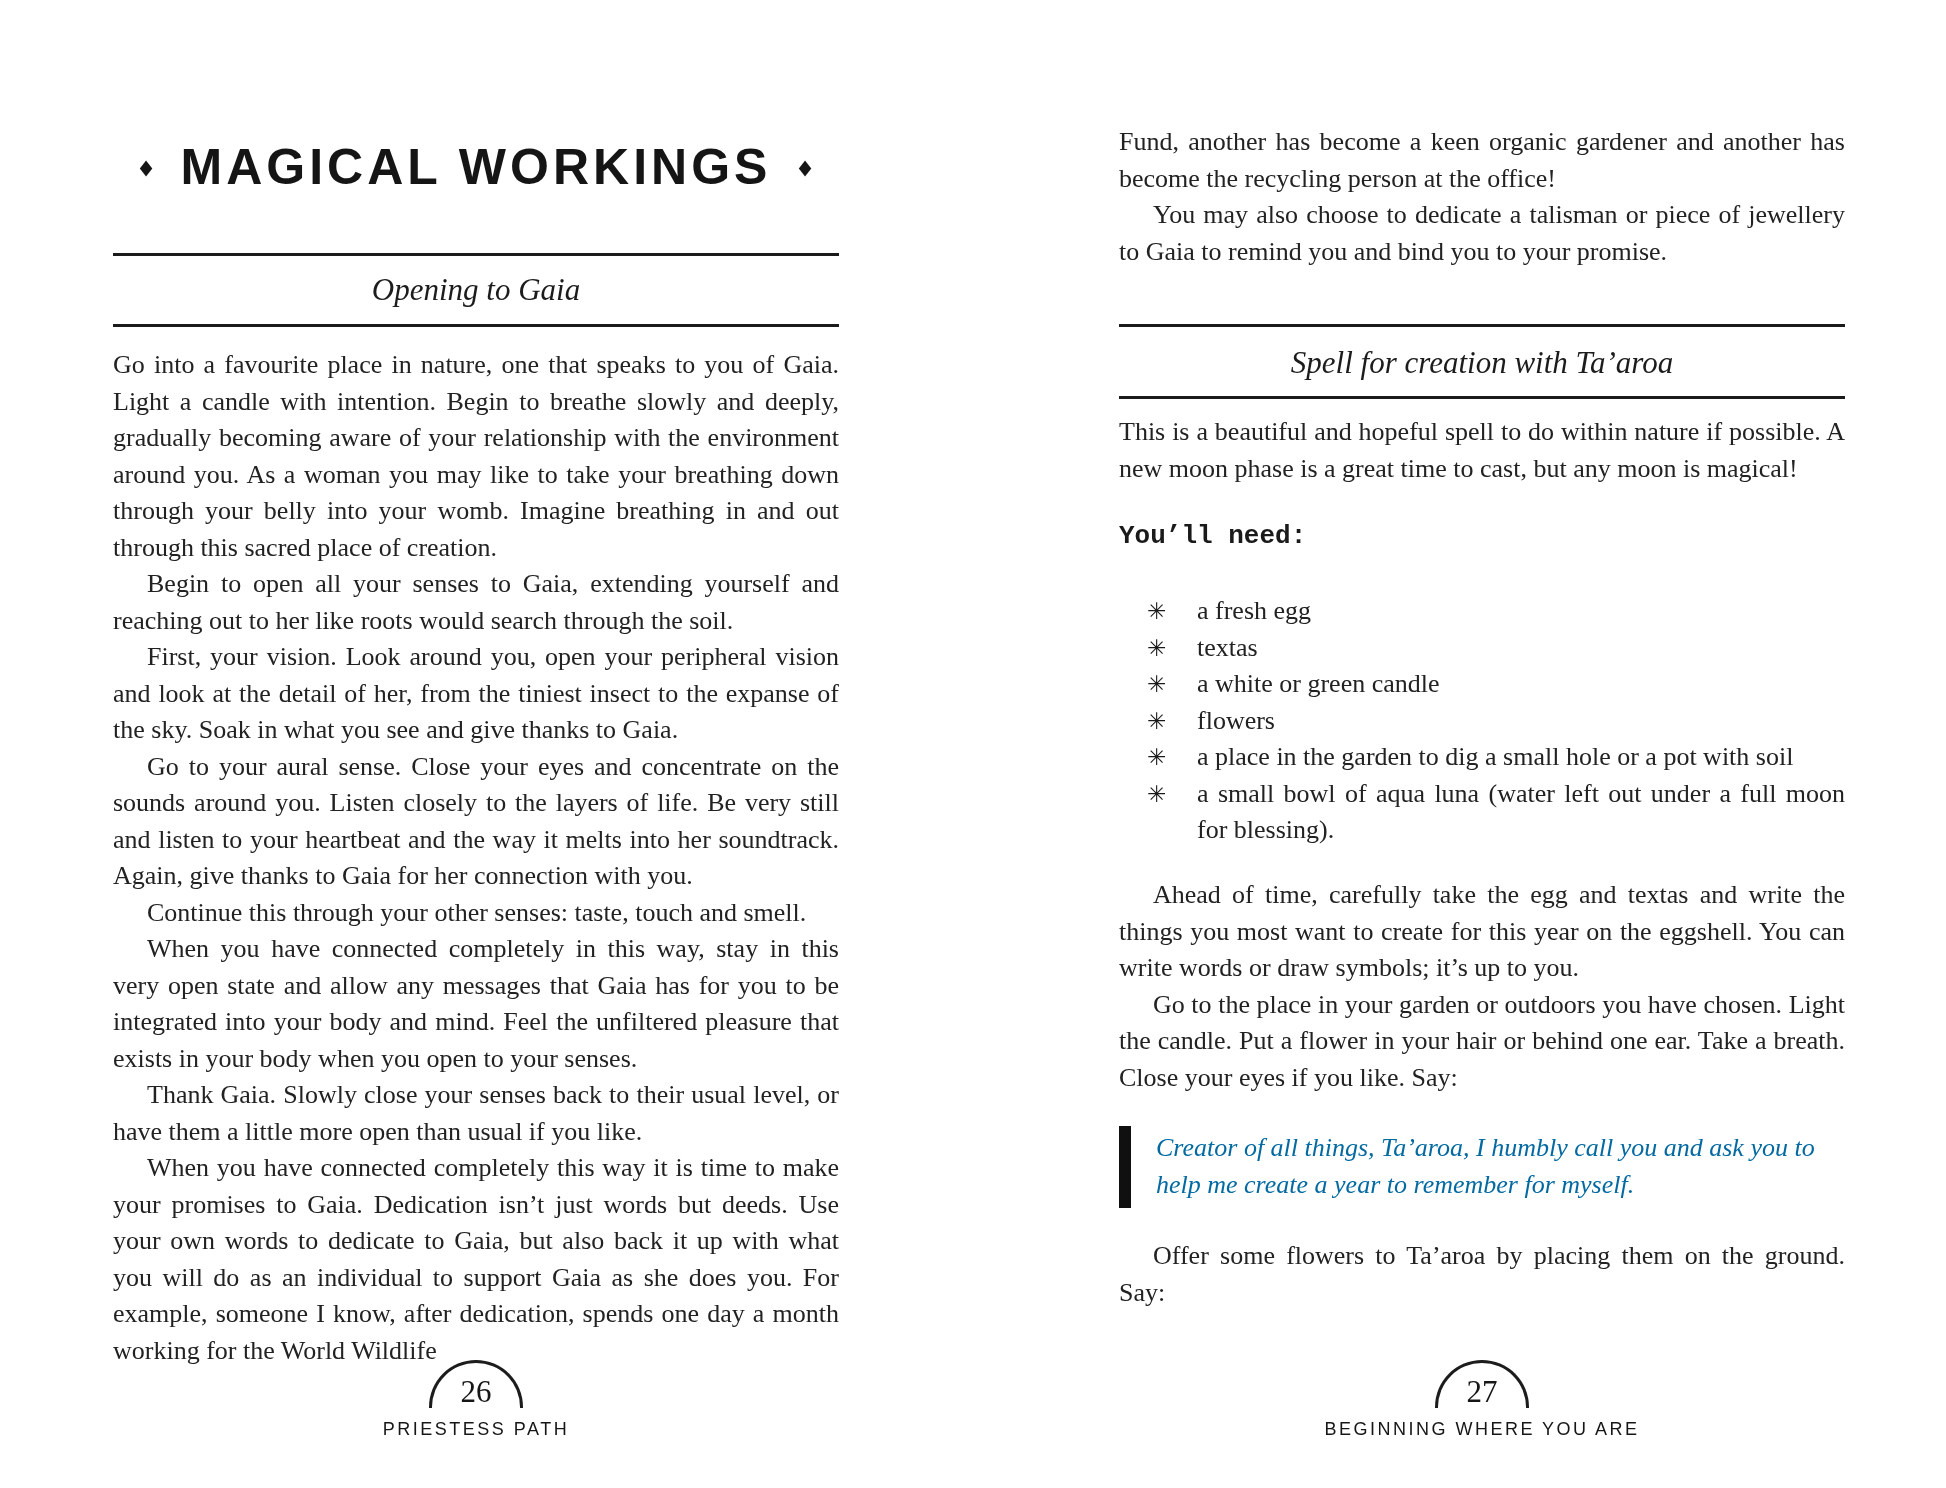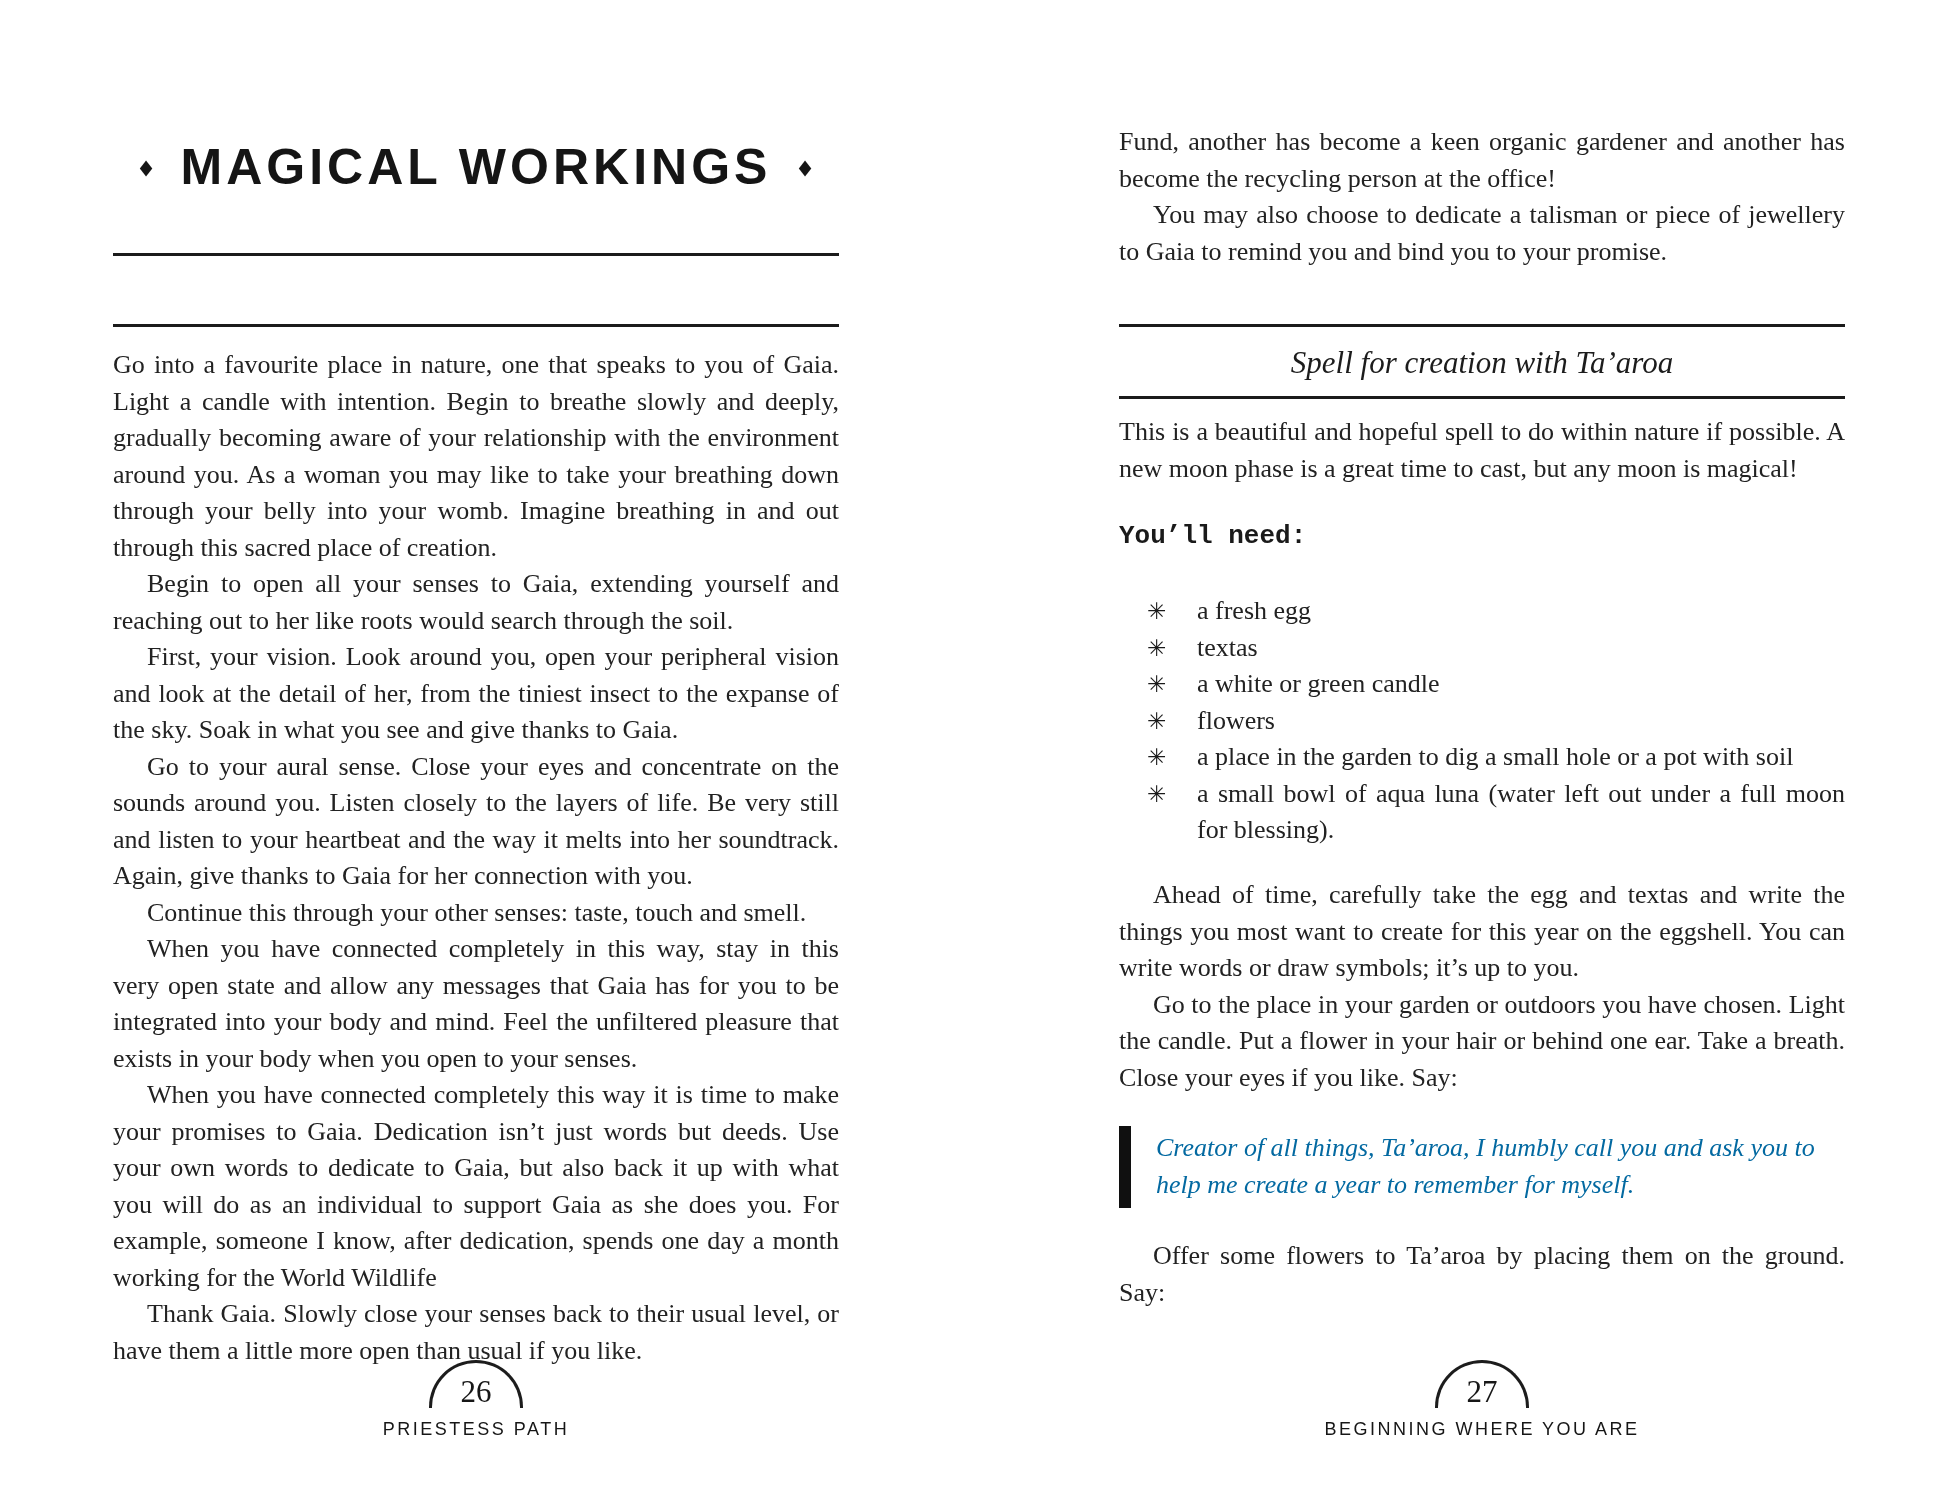--- a/index.html
+++ b/index.html
@@ -100,31 +100,32 @@
 
   <section class="page page-left">
 
     <header class="chapter-header">
       <span class="diamond">◆</span>
       <h1 class="chapter-title">MAGICAL WORKINGS</h1>
       <span class="diamond">◆</span>
     </header>
 
     <div class="rule lp-rule1"></div>
+    <h2 class="section-heading lp-heading">Opening to Gaia</h2>
     <div class="rule lp-rule2"></div>
 
     <div class="body-copy lp-body">
       <p>Go into a favourite place in nature, one that speaks to you of Gaia. Light a candle with intention. Begin to breathe slowly and deeply, gradually becoming aware of your relationship with the environment around you. As a woman you may like to take your breathing down through your belly into your womb. Imagine breathing in and out through this sacred place of creation.</p>
       <p class="indent">Begin to open all your senses to Gaia, extending yourself and reaching out to her like roots would search through the soil.</p>
       <p class="indent">First, your vision. Look around you, open your peripheral vision and look at the detail of her, from the tiniest insect to the expanse of the sky. Soak in what you see and give thanks to Gaia.</p>
       <p class="indent">Go to your aural sense. Close your eyes and concentrate on the sounds around you. Listen closely to the layers of life. Be very still and listen to your heartbeat and the way it melts into her soundtrack. Again, give thanks to Gaia for her connection with you.</p>
       <p class="indent">Continue this through your other senses: taste, touch and smell.</p>
       <p class="indent">When you have connected completely in this way, stay in this very open state and allow any messages that Gaia has for you to be integrated into your body and mind. Feel the unfiltered pleasure that exists in your body when you open to your senses.</p>
+      <p class="indent">Thank Gaia. Slowly close your senses back to their usual level, or have them a little more open than usual if you like.</p>
       <p class="indent">When you have connected completely this way it is time to make your promises to Gaia. Dedication isn’t just words but deeds. Use your own words to dedicate to Gaia, but also back it up with what you will do as an individual to support Gaia as she does you. For example, someone I know, after dedication, spends one day a month working for the World Wildlife</p>
-      <p class="indent">Thank Gaia. Slowly close your senses back to their usual level, or have them a little more open than usual if you like.</p>
     </div>
 
     <div class="footer-arc">
       <span class="page-number">26</span>
     </div>
     <div class="footer-label">PRIESTESS PATH</div>
   </section>
 
   <section class="page page-right">
 

